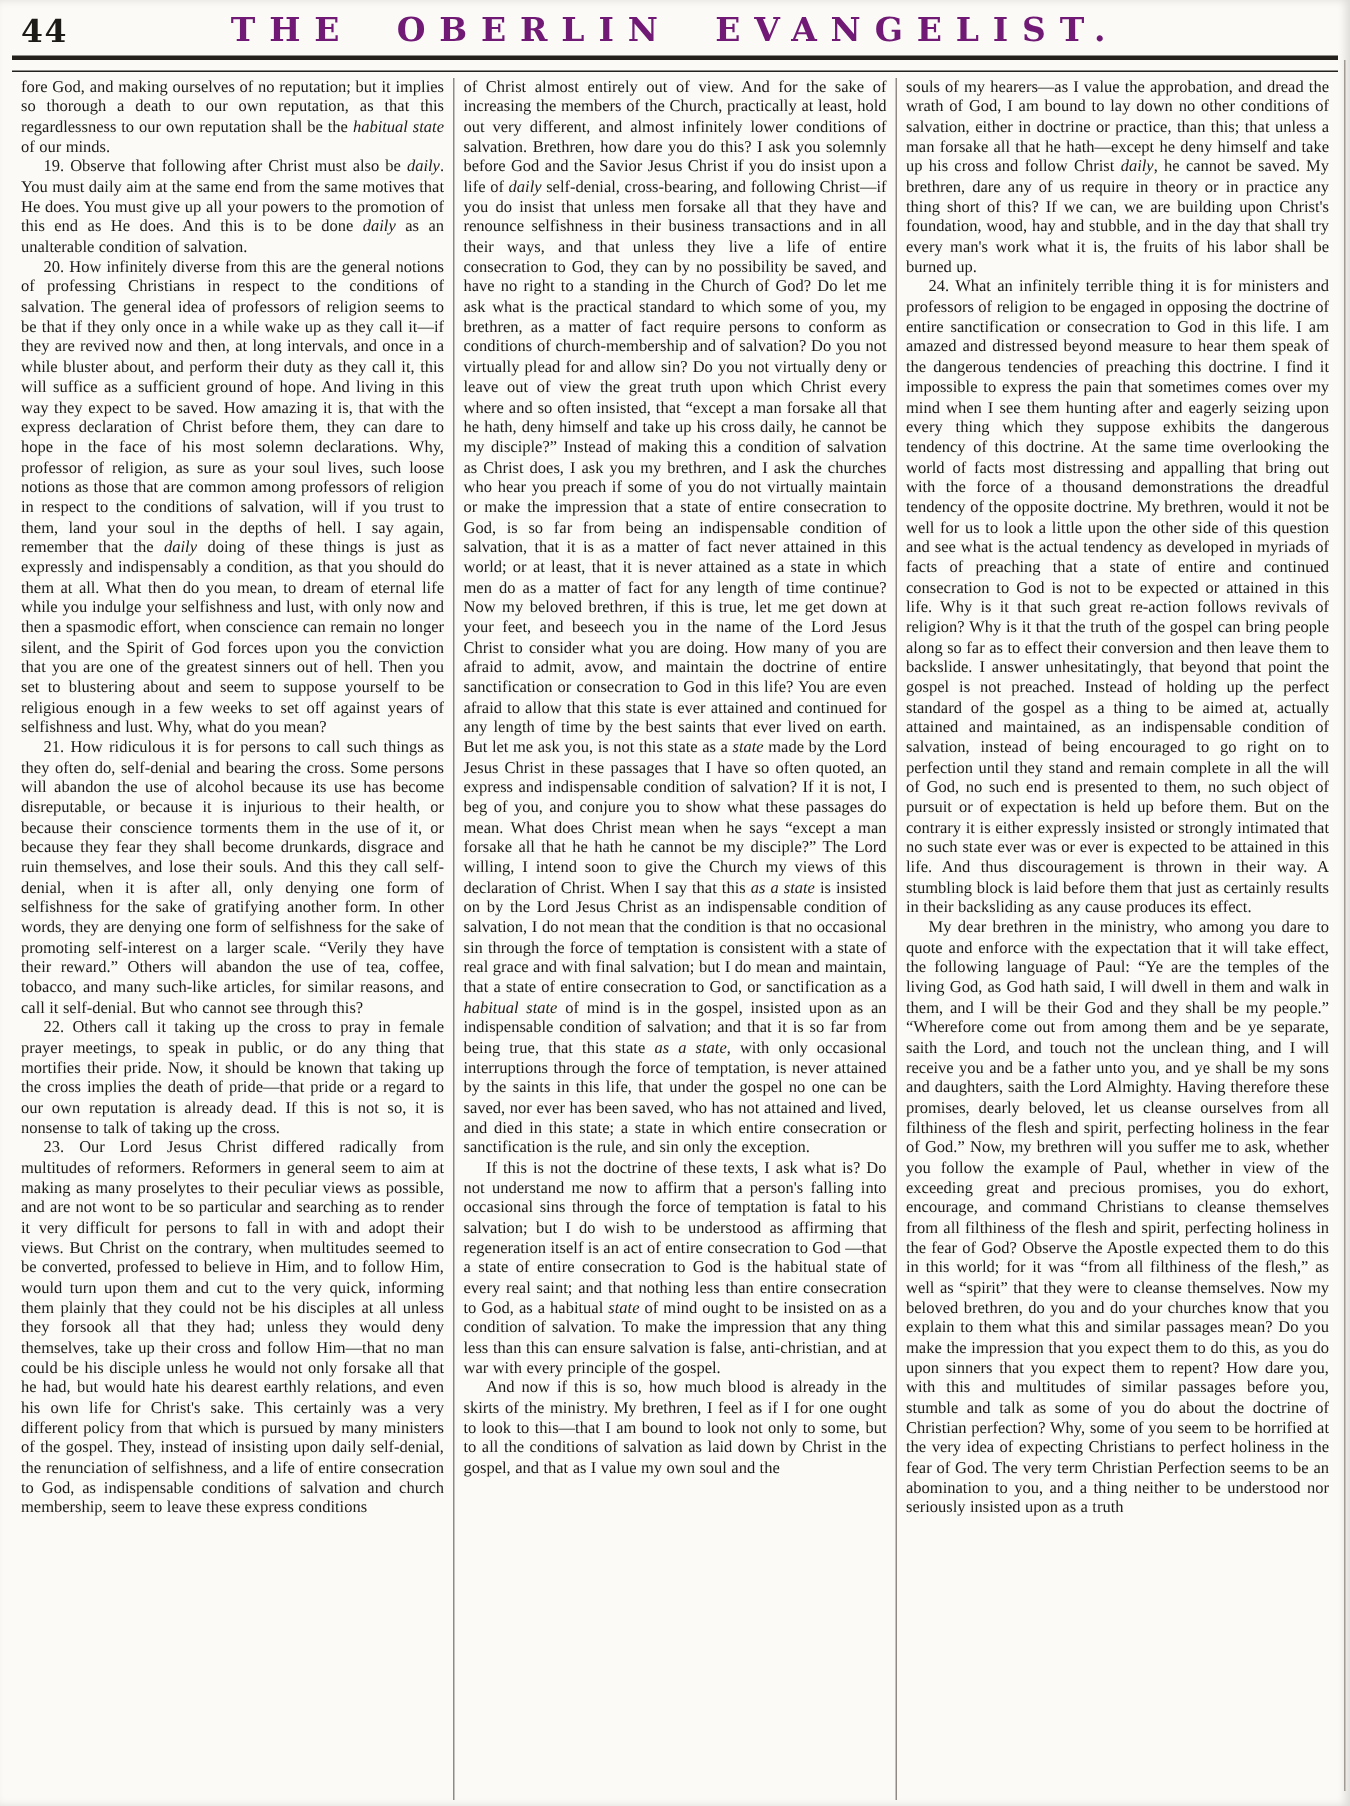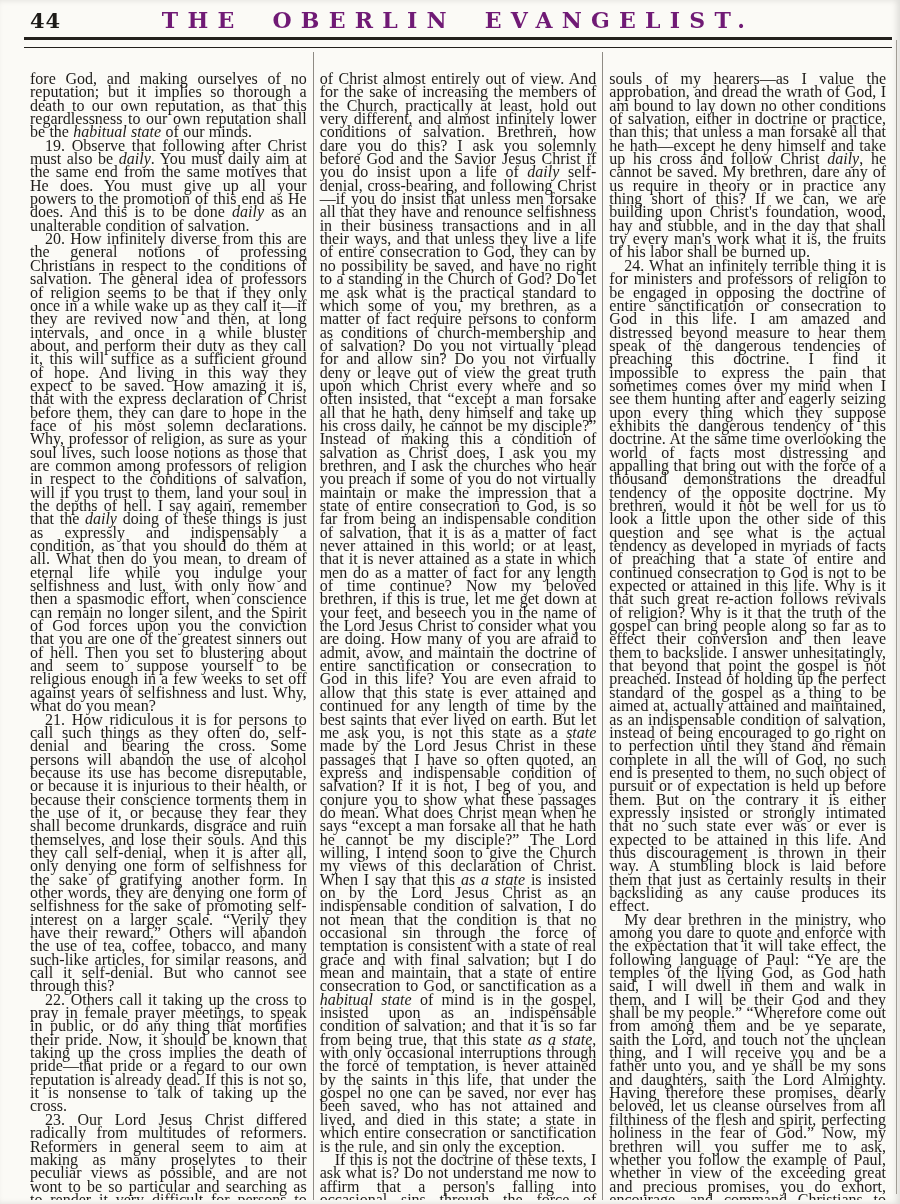--- a/index.html
+++ b/index.html
@@ -4,21 +4,21 @@
 <style>
   html, body { margin: 0; padding: 0; background: #d9d7d2; }
   .page {
     position: relative;
     width: 900px;
     height: 1204px;
     margin: 0 auto;
     background: #fbfaf6;
     color: #1d1b18;
     box-sizing: border-box;
-    padding: 4px 8px 6px 24px;
+    padding: 4px 8px 6px 8px;
     overflow: hidden;
     font-family: "Liberation Serif", serif;
     box-shadow: inset -3px 0 6px rgba(0,0,0,0.12);
   }
   .masthead-row {
     position: relative;
     height: 32px;
   }
   .page-number {
     position: absolute;
@@ -50,24 +50,23 @@
     display: flex;
     align-items: stretch;
     height: 1148px;
     overflow: hidden;
   }
   .column {
     flex: 1 1 0;
     overflow: hidden;
     padding: 0 6px;
     text-align: justify;
-    font-size: 16px;
+    font-size: 11px;
     line-height: 13.35px;
     word-spacing: 0.02em;
-    margin-top: 20px;
   }
   .col-rule {
     width: 1px;
     background: #8f8b84;
     flex: 0 0 1px;
   }
   .para { margin: 0; }
   .para.indent { text-indent: 15px; }
   .para.cont { text-indent: 0; }
   .para i { font-style: italic; }

